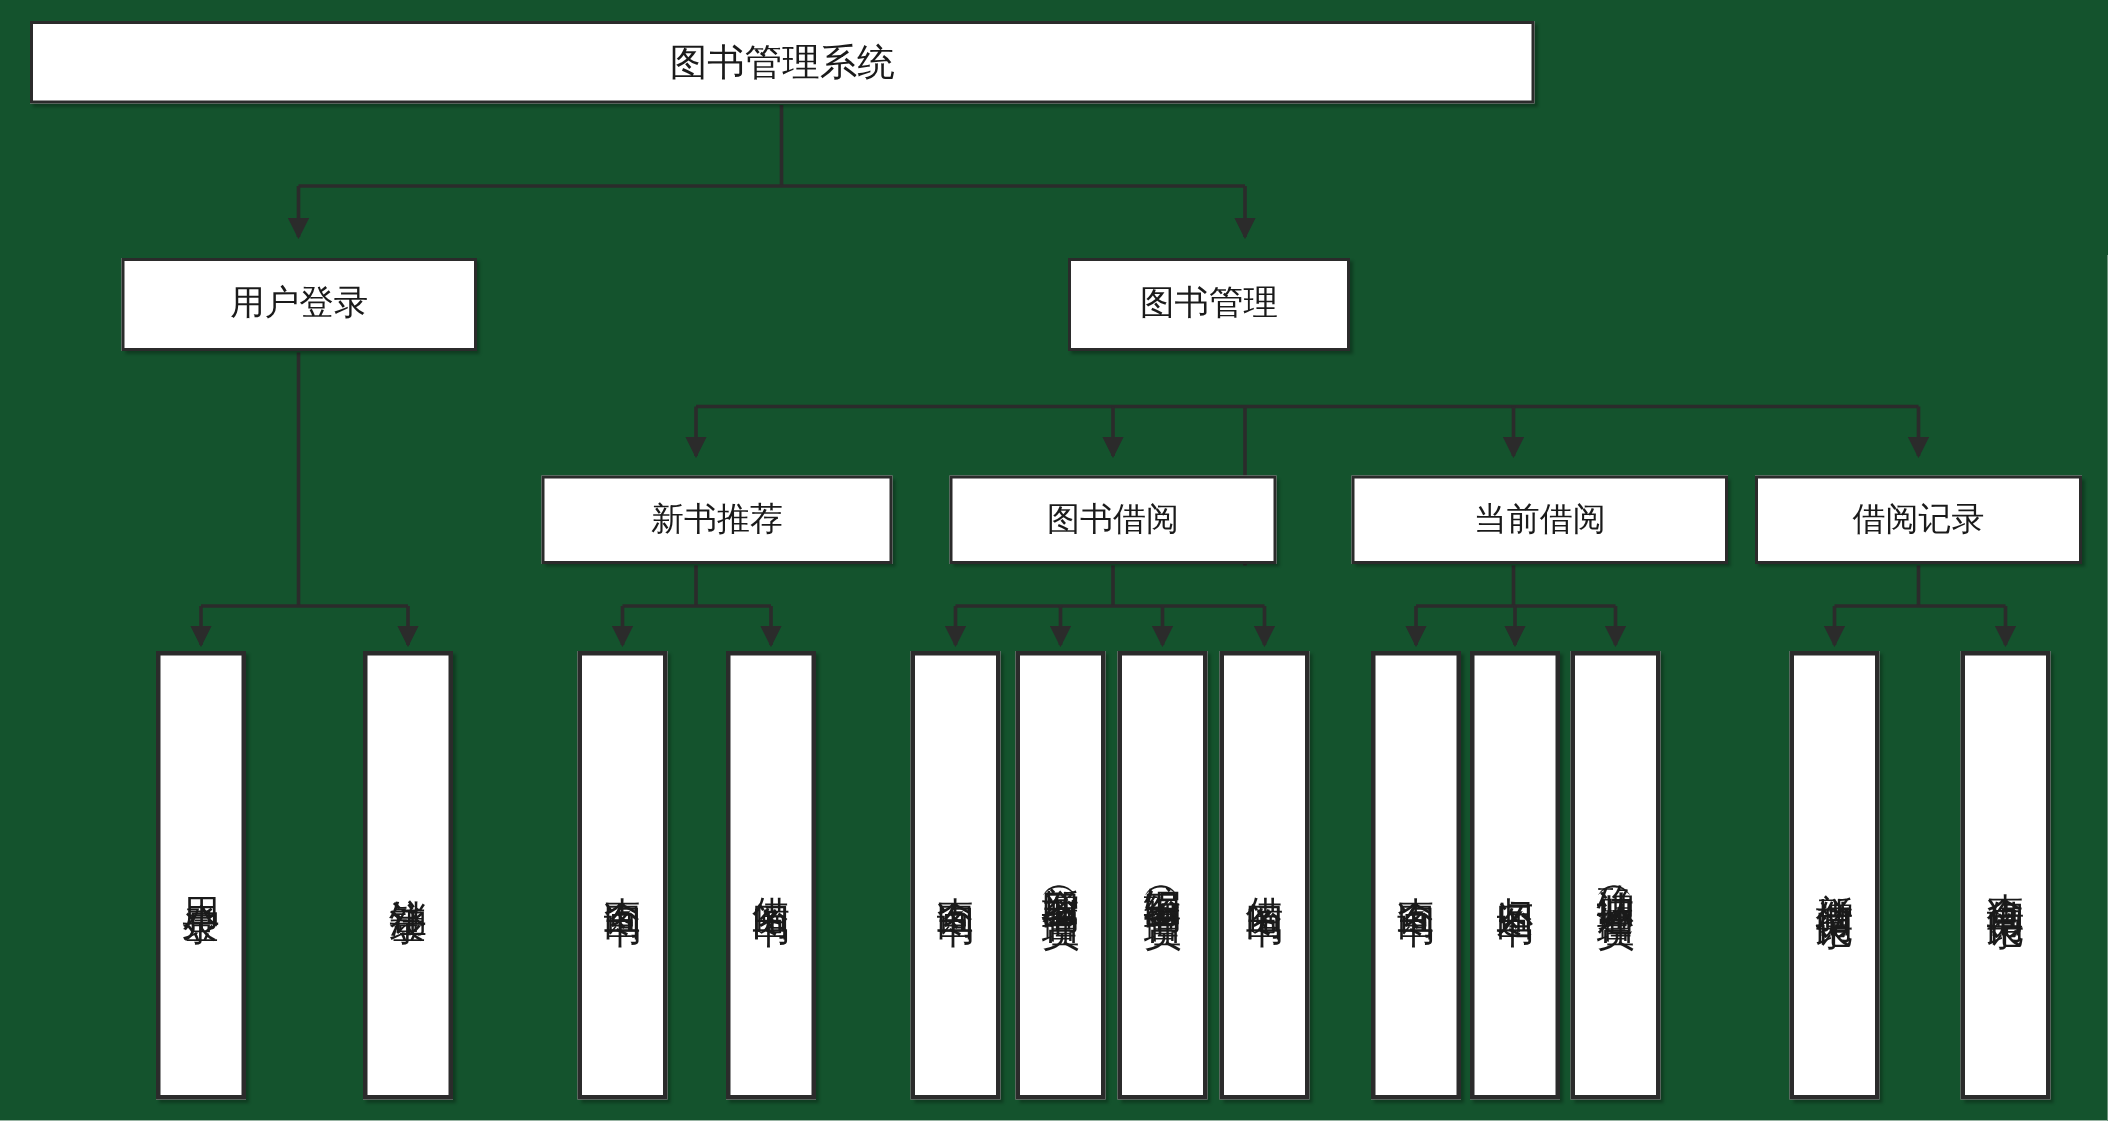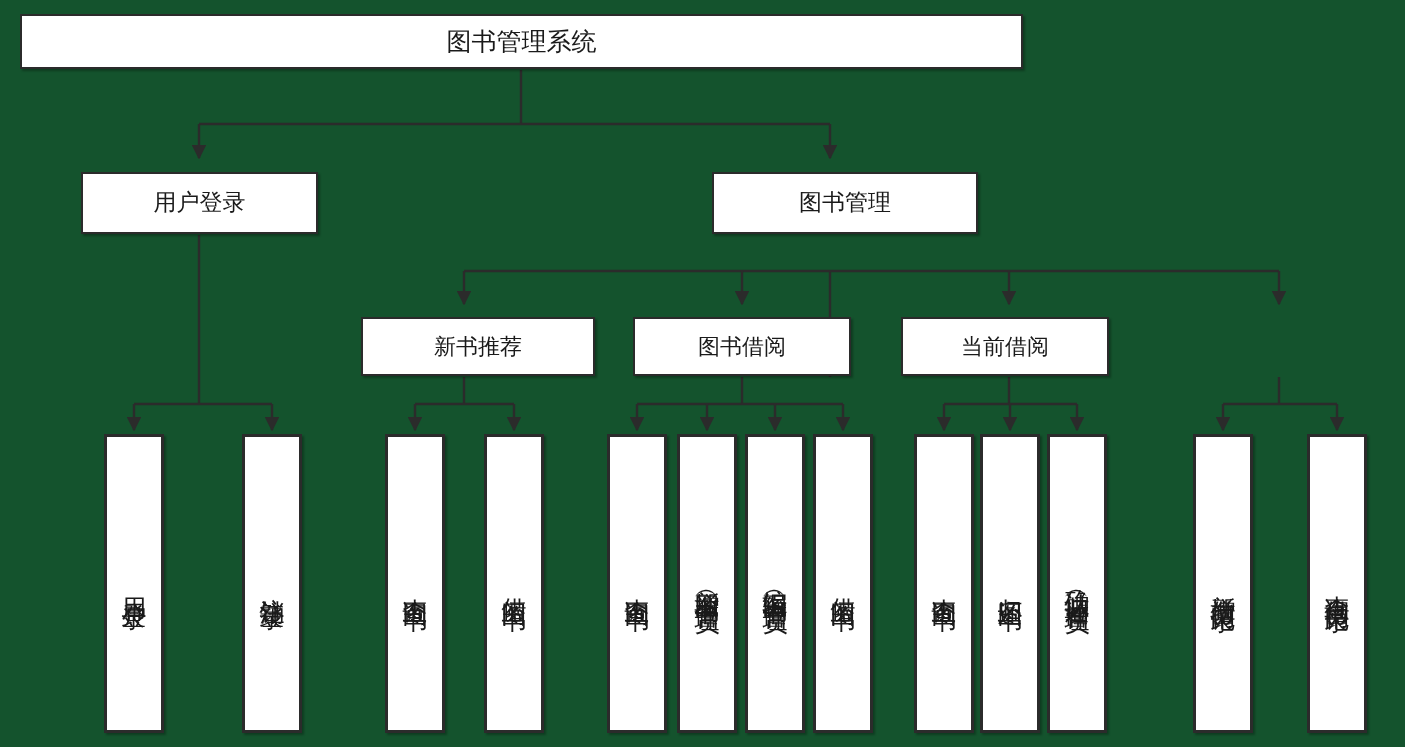--- a/index.html
+++ b/index.html
@@ -123,32 +123,35 @@
     </g>
   </svg>
 
   <div class="node node-root" style="left:20px; top:14px; width:1003px; height:55px;">
     <span class="lbl">图书管理系统</span>
   </div>
 
   <div class="node node-l1" style="left:81px; top:172px; width:237px; height:62px;">
     <span class="lbl">用户登录</span>
   </div>
-  <div class="node node-l1" style="left:712px; top:172px; width:266px; height:62px;">
+  <div class="node node-l1" style="left:712px; top:172px; width:188px; height:62px;">
     <span class="lbl">图书管理</span>
   </div>
 
   <div class="node node-l2" style="left:361px; top:317px; width:234px; height:59px;justify-content:center;">
     <span class="lbl">新书推荐</span>
   </div>
   <div class="node node-l2" style="left:633px; top:317px; width:218px; height:59px;justify-content:center;">
     <span class="lbl">图书借阅</span>
   </div>
-  <div class="node node-l2" style="left:901px; top:317px; width:208px; height:59px;">
+  <div class="node node-l2" style="left:901px; top:317px; width:251px; height:59px;">
     <span class="lbl">当前借阅</span>
+  </div>
+  <div class="node node-l2" style="left:1170px; top:317px; width:218px; height:59px;">
+    <span class="lbl">借阅记录</span>
   </div>
 
   <div class="node node-leaf" style="left:104px; top:434px; width:60px; height:299px;">
     <span class="lbl">用户登录</span>
   </div>
   <div class="node node-leaf" style="left:242px; top:434px; width:60px; height:299px;">
     <span class="lbl">注销登录</span>
   </div>
 
   <div class="node node-leaf" style="left:385px; top:434px; width:60px; height:299px;">

